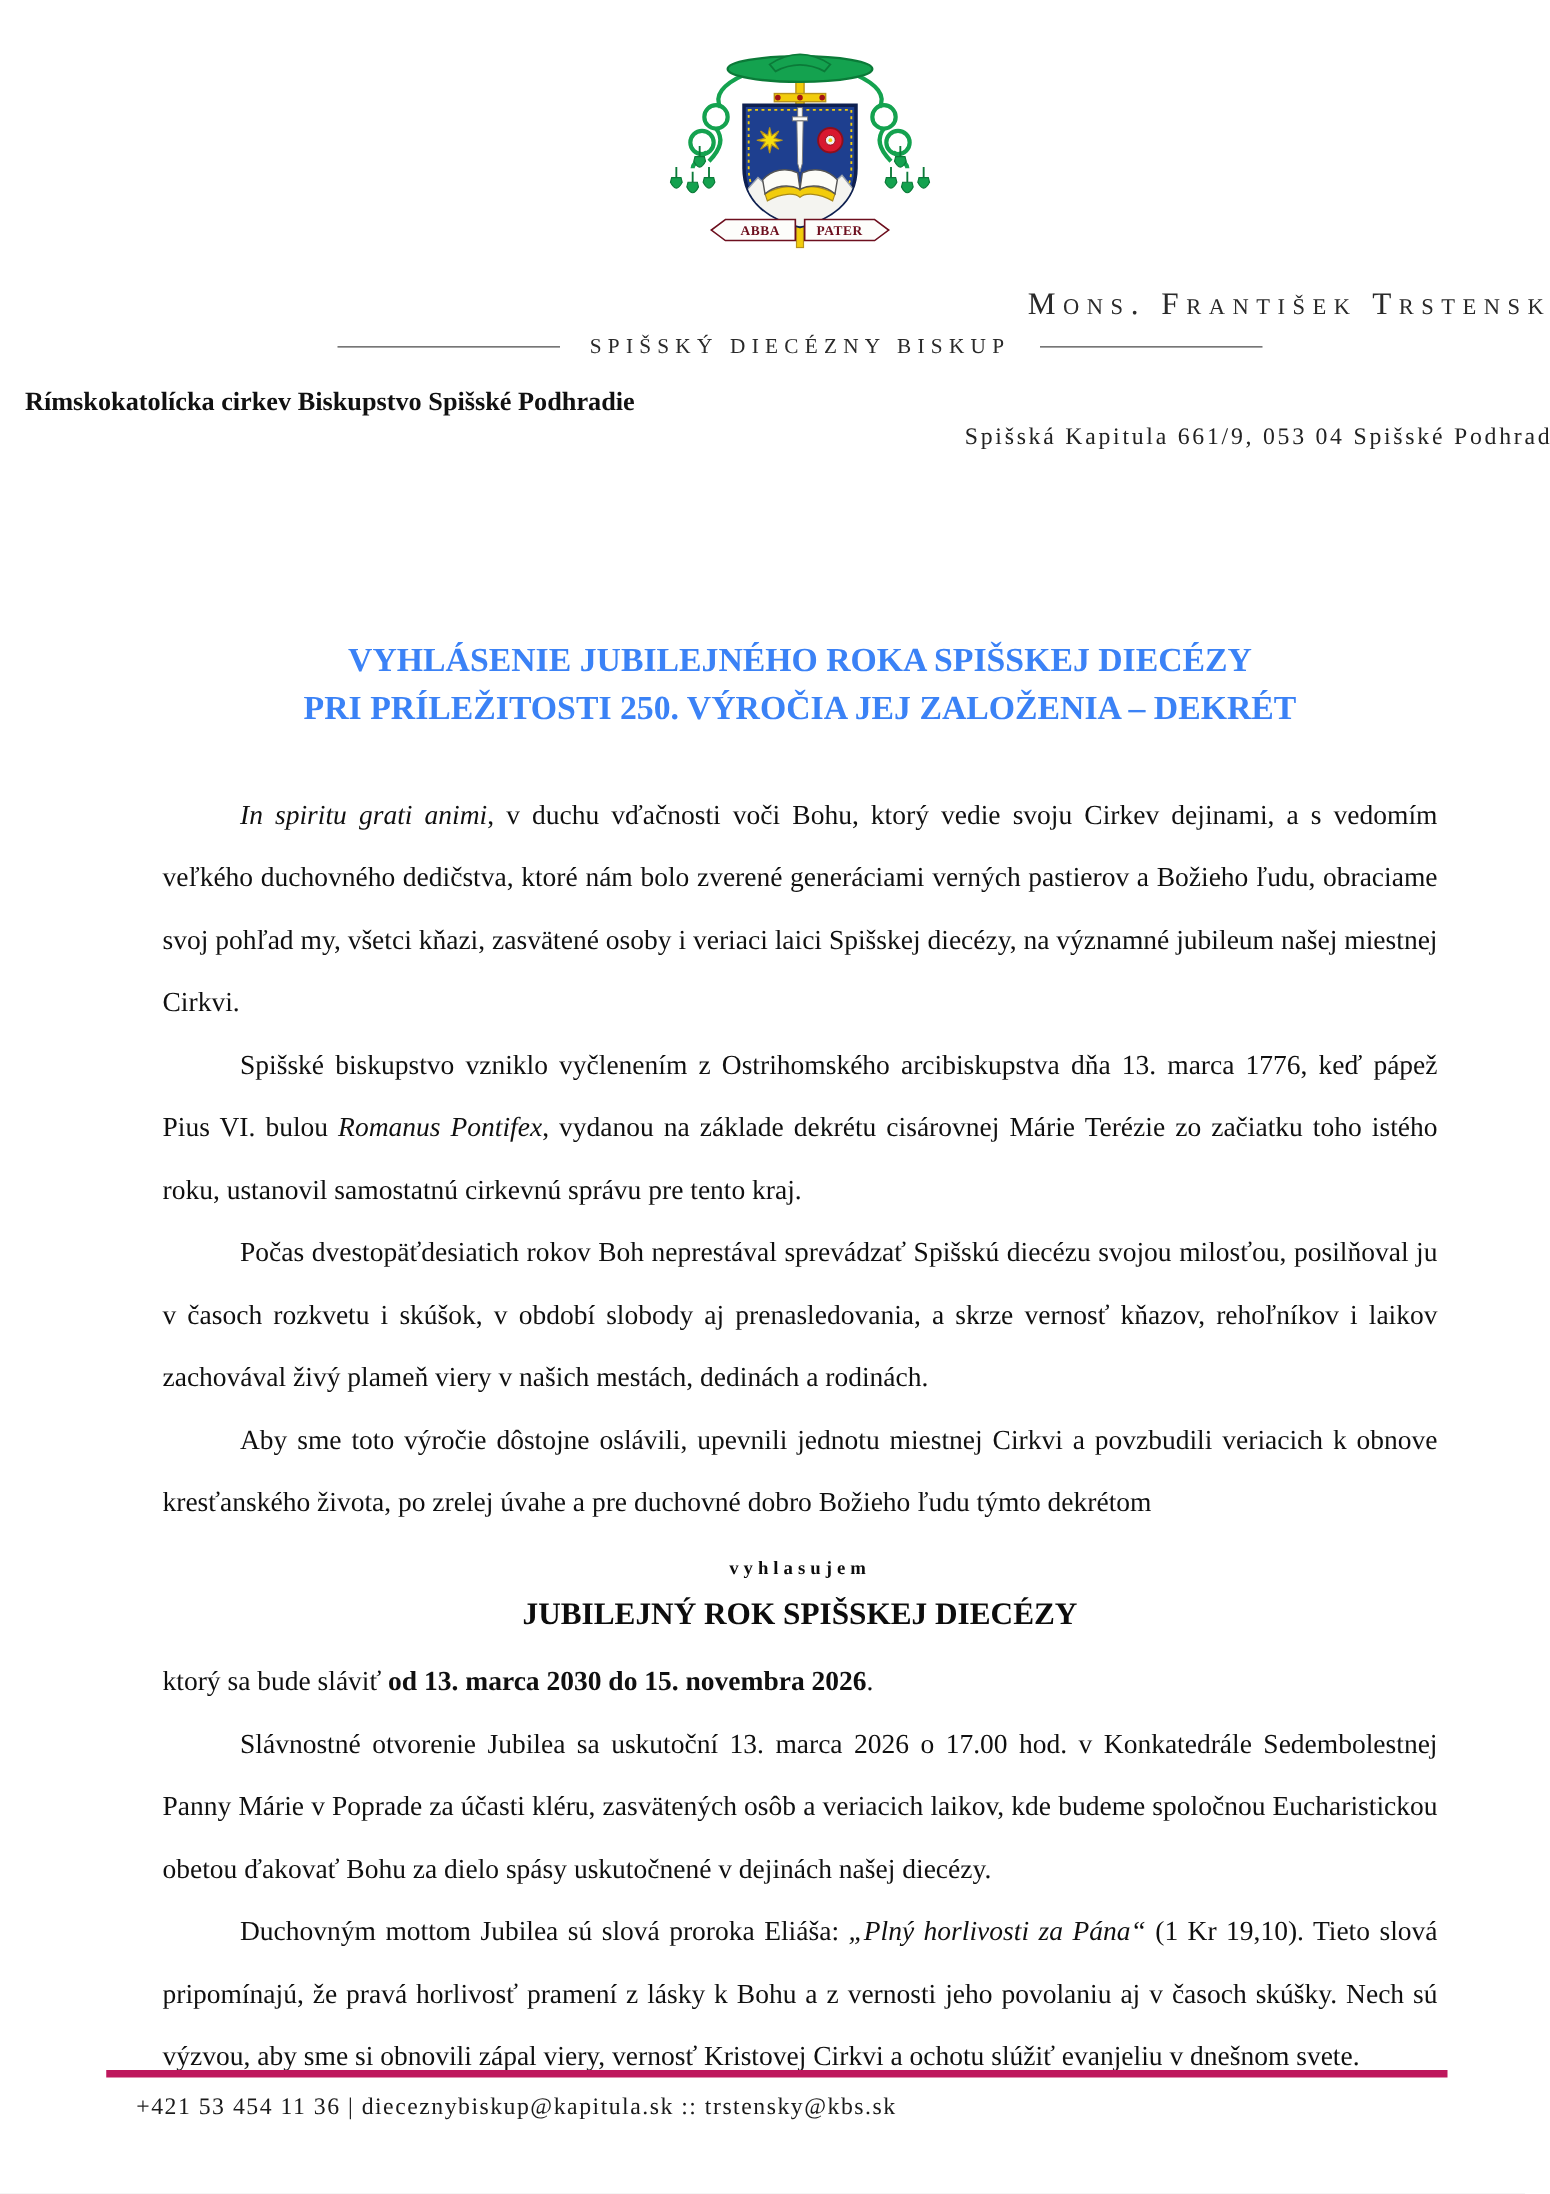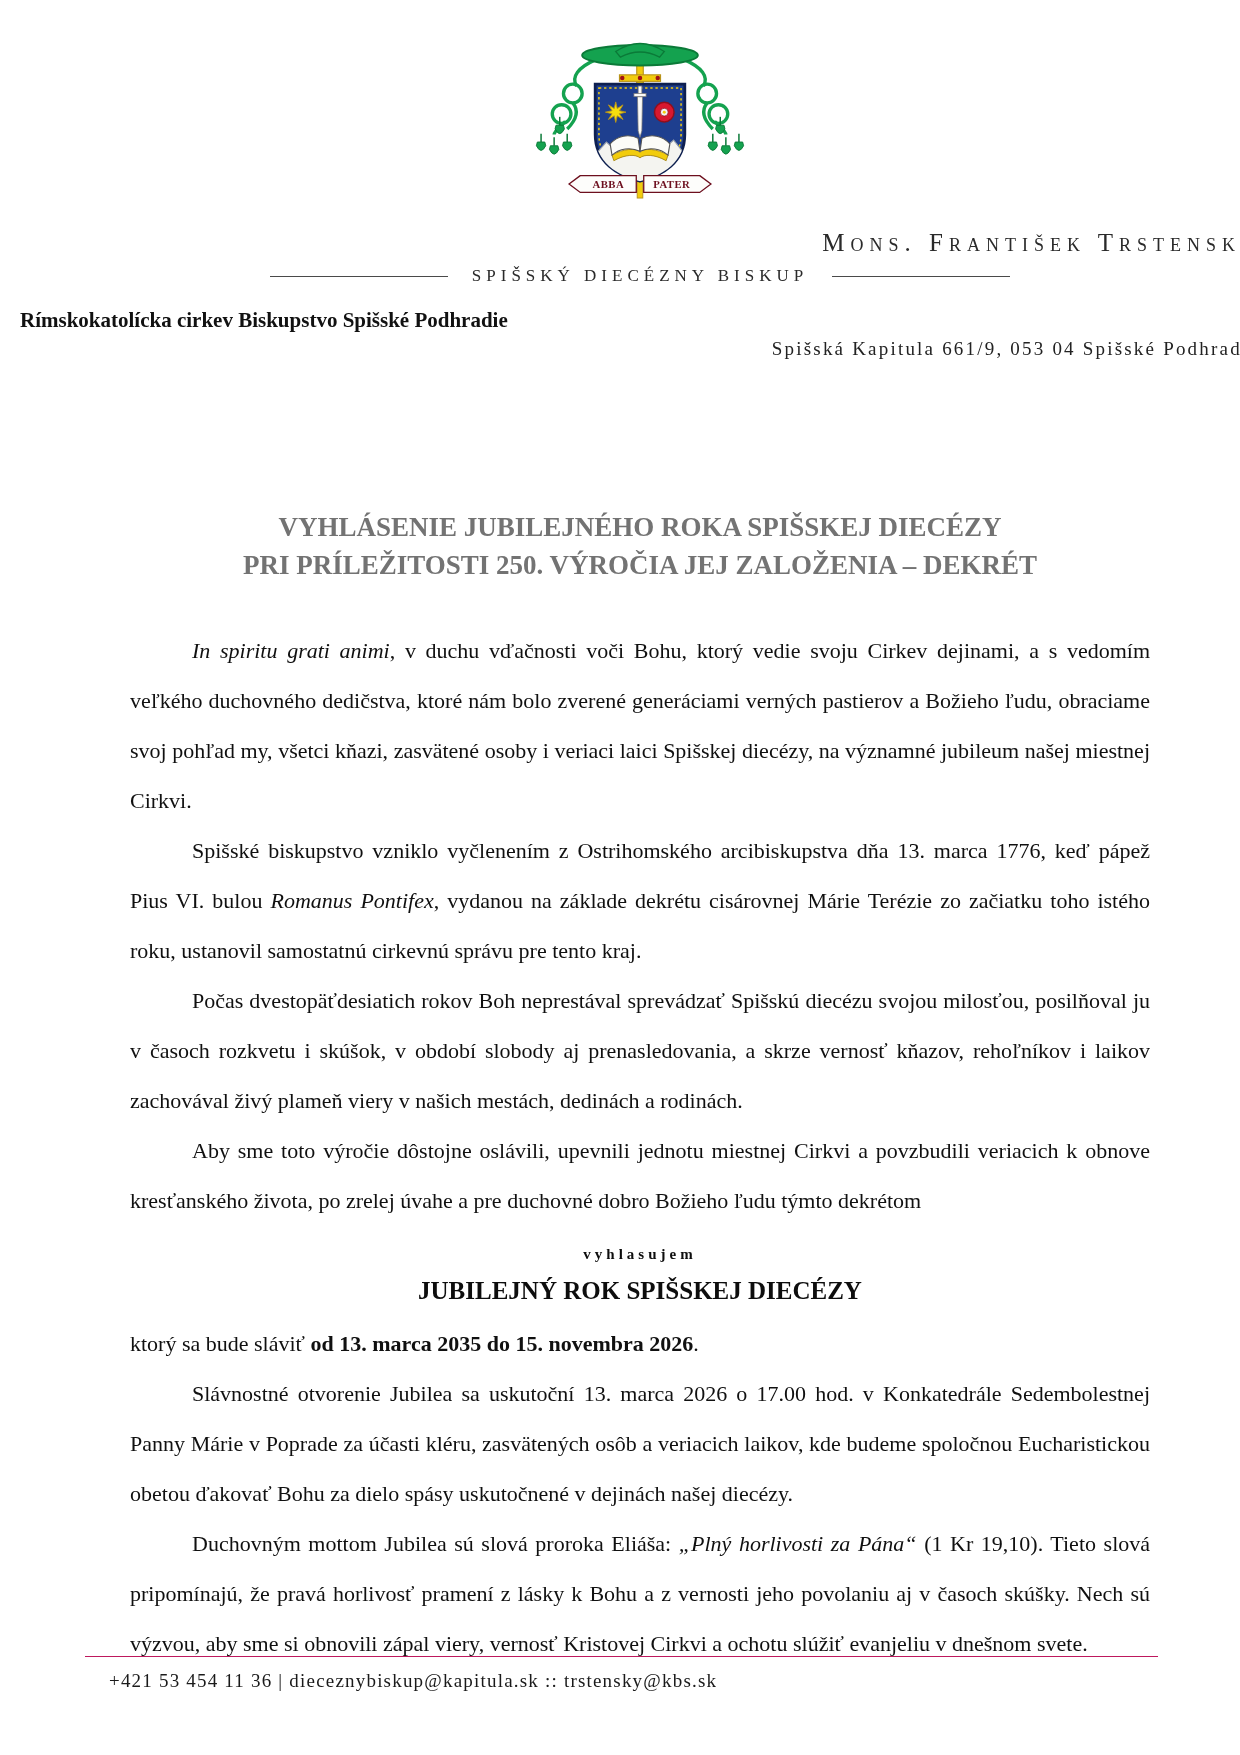--- a/index.html
+++ b/index.html
@@ -33,38 +33,38 @@
   }
   .org-line{
     margin-top:22px;font-weight:bold;font-size:21px;color:#111;
   }
   .addr-line{
     margin-top:5px;text-align:right;font-size:19px;letter-spacing:2.2px;color:#222;
   }
   
   .doc-title{
     margin:148px 80px 0;
-    text-align:center;font-weight:bold;font-size:27px;line-height:38px;color:#737373;
+    text-align:center;font-weight:bold;font-size:27px;line-height:38px;color:#3b82f6;
   }
   .body-text{
     margin:42px 110px 0;
     font-size:22px;line-height:50px;text-align:justify;color:#101010;
   }
   .para{margin:0;}
   .para.indent{text-indent:62px;}
   .declaration{
     margin-top:10px;text-align:center;font-weight:bold;color:#0d0d0d;
   }
   .decl-intro{font-size:15px;letter-spacing:4px;line-height:36px;}
   .decl-line{font-size:25px;line-height:37px;}
   .body-text-lower{margin-top:10px;}
   
   .footer{
     position:absolute;left:85px;right:102px;top:1656px;
-    border-top:1px solid #be185d;
+    border-top:6px solid #be185d;
     padding:13px 0 0 24px;
     font-size:19px;letter-spacing:1.2px;color:#1a1a1a;
   }
 </style>
 </head>
 <body>
 
 <div class="page">
 
   <div class="crest-wrap">
@@ -182,21 +182,21 @@
     <p class="para indent"><span>Počas dvestopäťdesiatich rokov Boh neprestával sprevádzať Spišskú diecézu svojou milosťou, posilňoval ju v časoch rozkvetu i skúšok, v období slobody aj prenasledovania, a skrze vernosť kňazov, rehoľníkov i laikov zachovával živý plameň viery v našich mestách, dedinách a rodinách.</span></p>
     <p class="para indent"><span>Aby sme toto výročie dôstojne oslávili, upevnili jednotu miestnej Cirkvi a povzbudili veriacich k obnove kresťanského života, po zrelej úvahe a pre duchovné dobro Božieho ľudu týmto dekrétom</span></p>
   </div>
 
   <div class="declaration">
     <div class="decl-intro">vyhlasujem</div>
     <div class="decl-line">JUBILEJNÝ ROK SPIŠSKEJ DIECÉZY</div>
   </div>
 
   <div class="body-text body-text-lower">
-    <p class="para"><span>ktorý sa bude sláviť </span><span style="font-weight: bold;">od 13. marca 2035 do 15. novembra 2026</span><span>.</span></p>
+    <p class="para"><span>ktorý sa bude sláviť </span><span style="font-weight: bold;">od 13. marca 2030 do 15. novembra 2026</span><span>.</span></p>
     <p class="para indent"><span>Slávnostné otvorenie Jubilea sa uskutoční 13. marca 2026 o 17.00 hod. v Konkatedrále Sedembolestnej Panny Márie v Poprade za účasti kléru, zasvätených osôb a veriacich laikov, kde budeme spoločnou Eucharistickou obetou ďakovať Bohu za dielo spásy uskutočnené v dejinách našej diecézy.</span></p>
     <p class="para indent"><span>Duchovným mottom Jubilea sú slová proroka Eliáša: </span><span style="font-style: italic;">„Plný horlivosti za Pána“</span><span> (1 Kr 19,10). Tieto slová pripomínajú, že pravá horlivosť pramení z lásky k Bohu a z vernosti jeho povolaniu aj v časoch skúšky. Nech sú výzvou, aby sme si obnovili zápal viery, vernosť Kristovej Cirkvi a ochotu slúžiť evanjeliu v dnešnom svete.</span></p>
   </div>
 
   <div class="footer">
     <span>+421 53 454 11 36  |  dieceznybiskup@kapitula.sk :: trstensky@kbs.sk</span>
   </div>
 
 </div>
 

